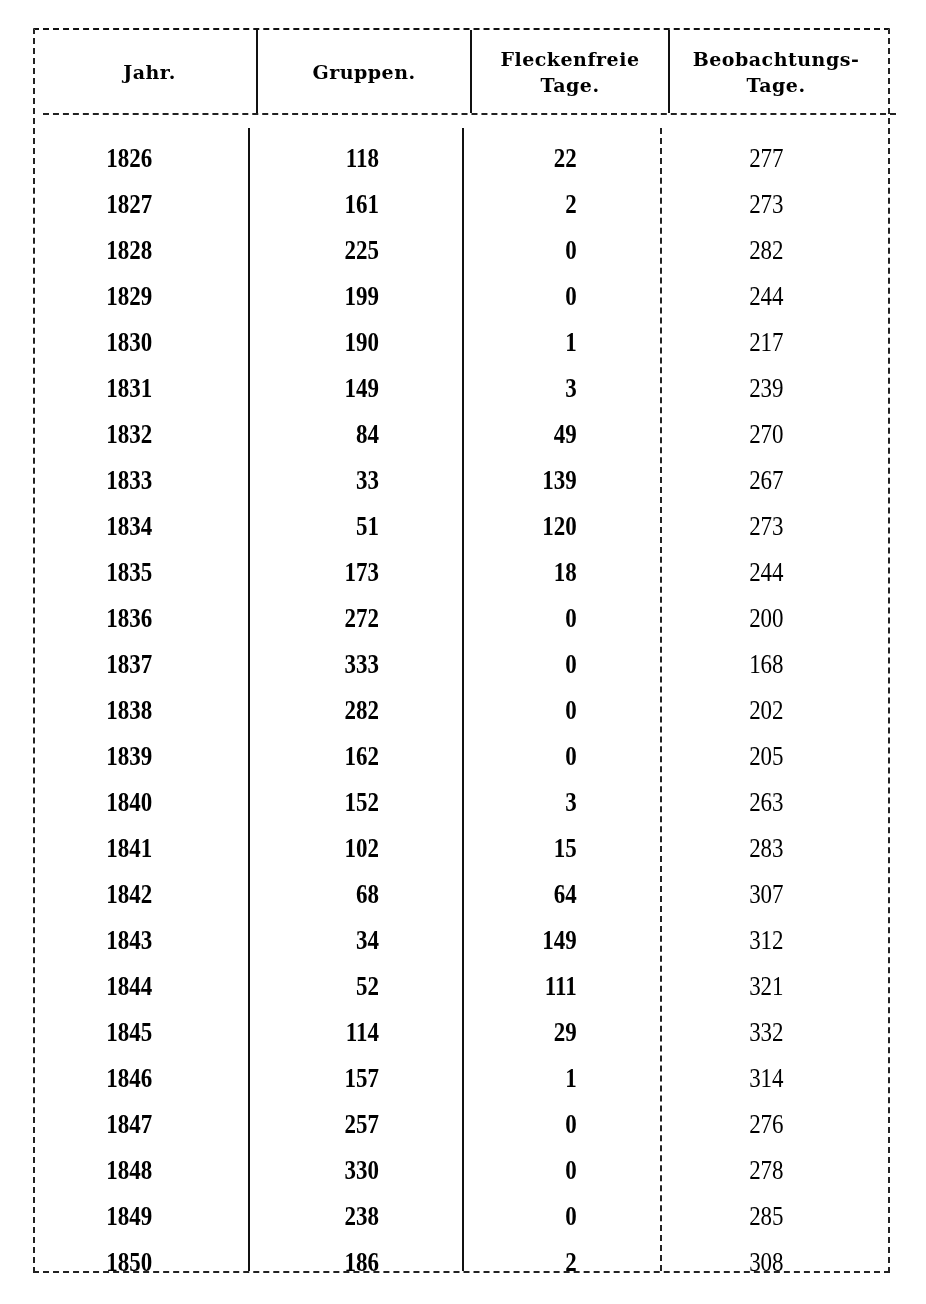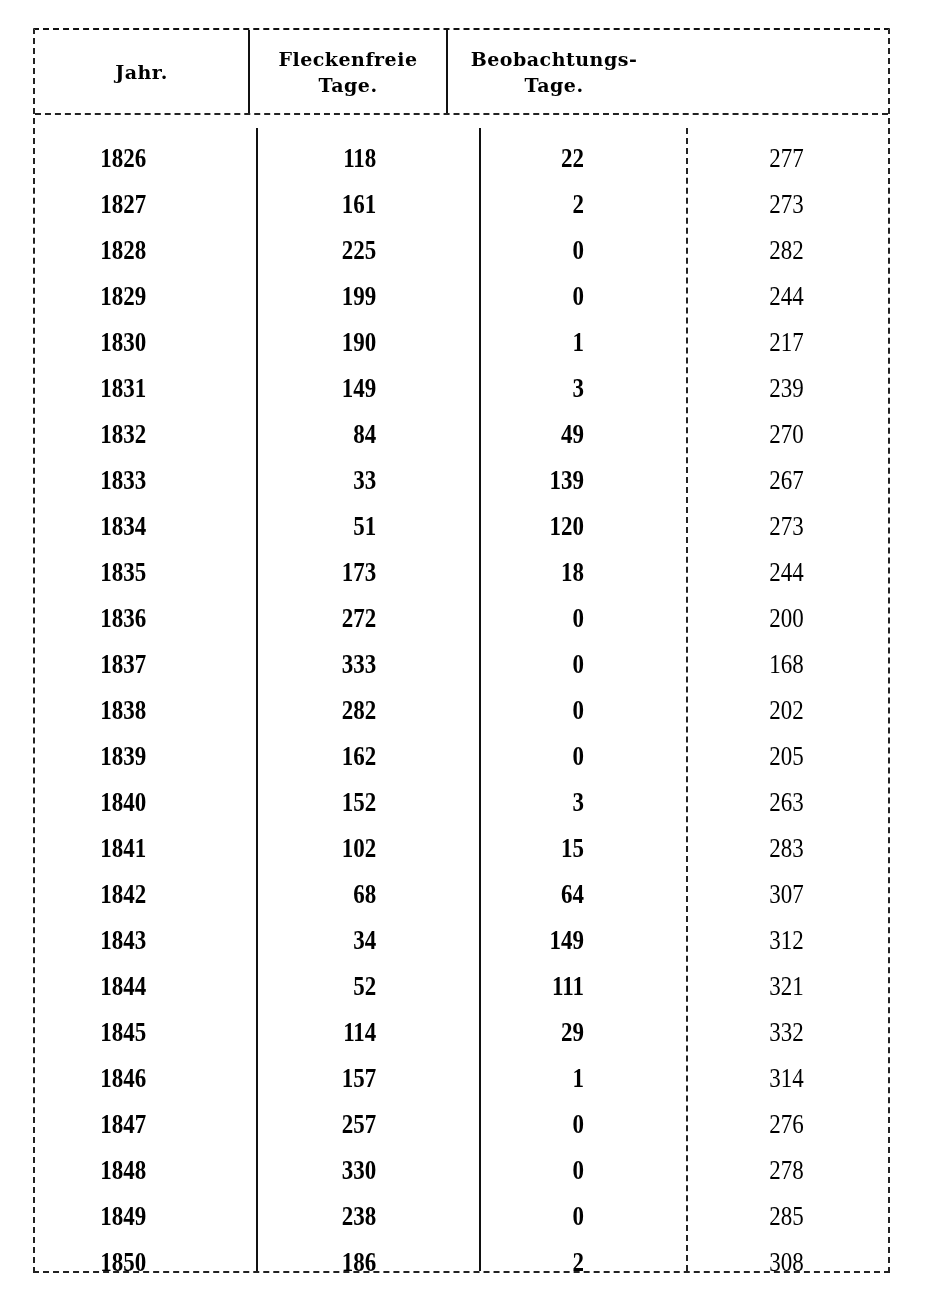--- a/index.html
+++ b/index.html
@@ -1,45 +1,48 @@
 <!DOCTYPE html>
 <html><head>
 <meta charset="utf-8">
 <style>
   html, body { margin: 0; padding: 0; background: #ffffff; }
   body { width: 926px; height: 1304px; position: relative; overflow: hidden;
          font-family: "DejaVu Serif", "Liberation Serif", serif; color: #000; }
   .tbl { position: absolute; left: 33px; top: 28px; width: 857px; height: 1245px;
          border-top: 2px dashed #111; border-bottom: 2px dashed #222;
          border-left: 2px dashed #222; border-right: 2px dashed #222; box-sizing: border-box; }
-  .head { position: absolute; left: 0; top: 0; width: 100%; height: 85px;
+  .head { position: absolute; left: 8px; top: 0; width: 100%; height: 85px;
           border-bottom: 2px dashed #222; box-sizing: border-box; display: flex; }
   .hcell { display: flex; align-items: center; justify-content: center; text-align: center;
            font-family: "DejaVu Serif", serif; font-size: 19px; line-height: 26px;
            font-weight: bold; letter-spacing: 0.5px; box-sizing: border-box; }
   .c0 { width: 213px; } .c1 { width: 214px; } .c2 { width: 198px; } .c3 { width: 214px; }
   .bl { border-left: 2px solid #111; }
   .body { position: absolute; left: 0; top: 98px; width: 100%; display: flex; bottom: 0; }
   .col { box-sizing: border-box; padding-top: 7px; }
-  .col.bl { border-left: 2px solid #111; margin-left: 20px; }
+  .col.bl { border-left: 2px solid #111; }
   .col.bl.dash { border-left: 2px dashed #222; }
   .cell { height: 46px; line-height: 46px; font-family: "Liberation Serif", "DejaVu Serif", serif;
           font-size: 28px; font-weight: bold; transform: scaleX(0.82); }
   .yr .cell { text-align: center; padding-right: 30px; }
   .grp .cell { text-align: right; padding-right: 78px; }
   .ff .cell { text-align: right; padding-right: 80px; }
   .bt .cell { text-align: center; padding-right: 4px; font-weight: normal; }
 </style>
 </head>
 <body>
 
 <div class="tbl">
   <div class="head">
     <div class="hcell c0">
       <span>Jahr.</span>
+    </div>
+    <div class="hcell c1 bl">
+      <span>Gruppen.</span>
     </div>
     <div class="hcell c2 bl">
       <div>
         <div>Fleckenfreie</div>
         <div>Tage.</div>
       </div>
     </div>
     <div class="hcell c3 bl">
       <div>
         <div>Beobachtungs-</div>

